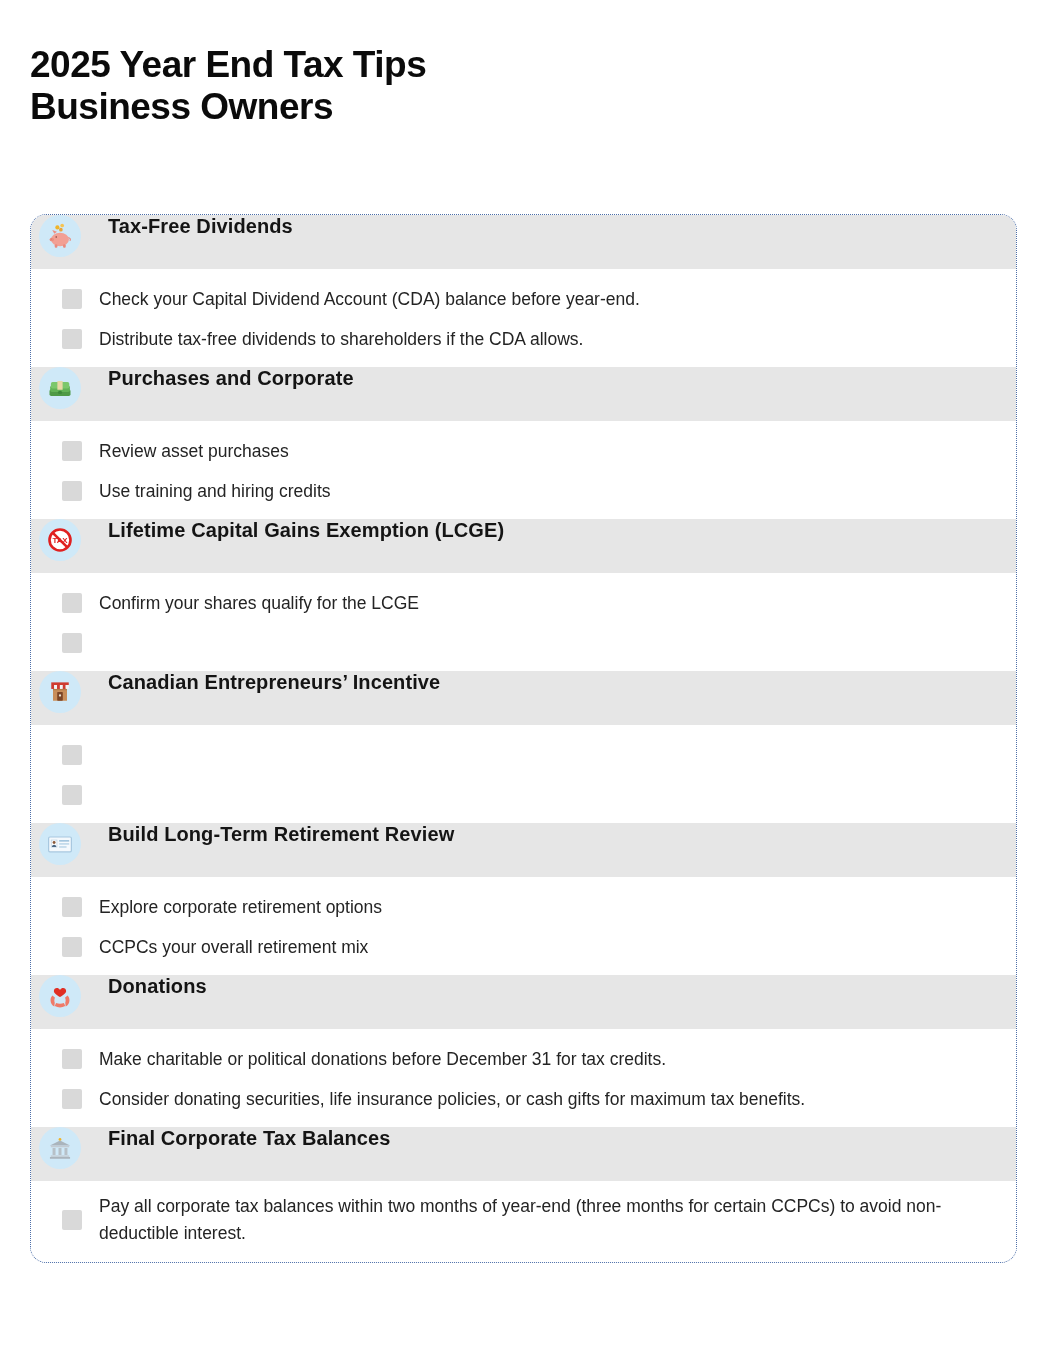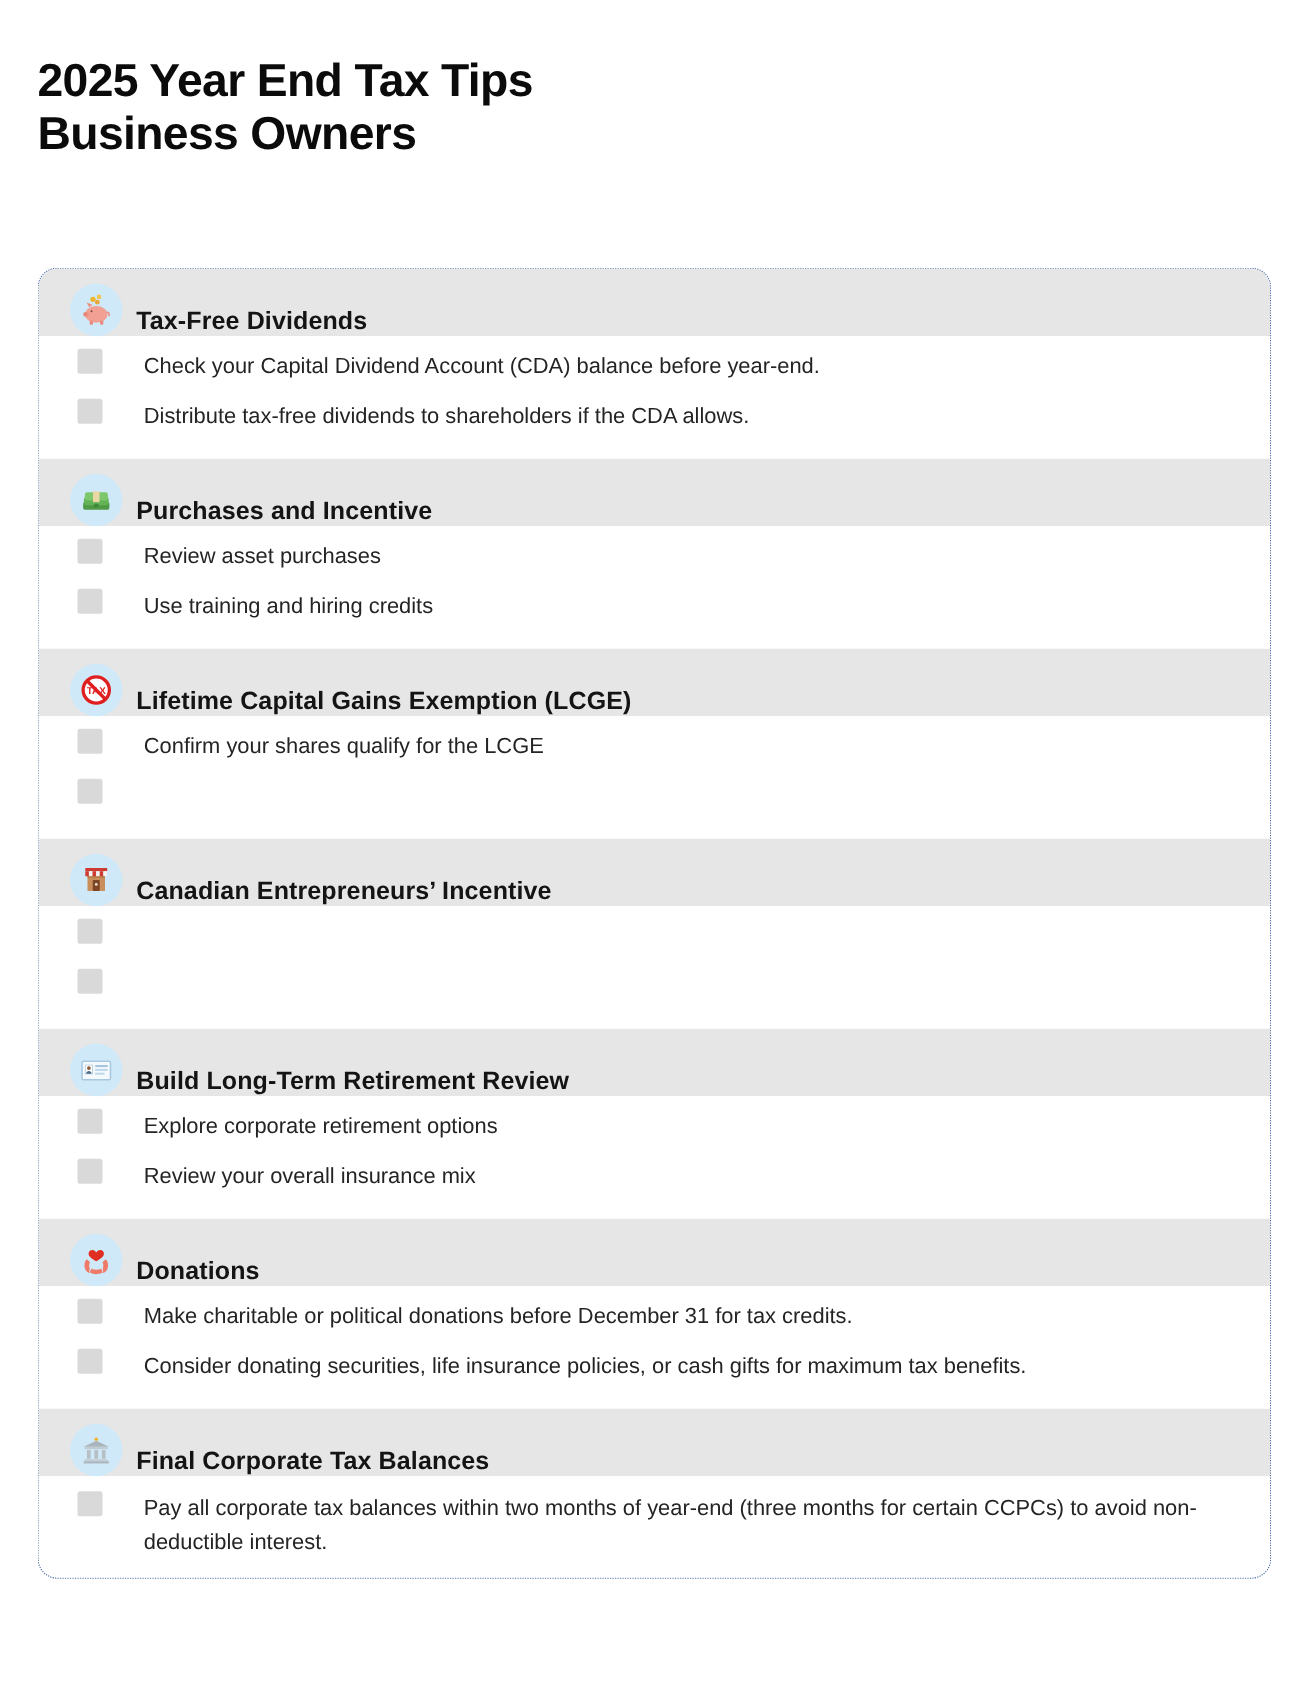--- a/index.html
+++ b/index.html
@@ -30,23 +30,23 @@
     box-sizing: border-box;
     border: 1px dotted var(--border-color, #4d6fa9);
     border-radius: 16px;
     overflow: hidden;
     background: #ffffff;
   }
   .sec-header {
     background: var(--header-bg, #e6e6e6);
     height: 54px;
     display: flex;
-    align-items: flex-end;
-    padding-left: 25px;
-    gap: 11px;
+    align-items: flex-start;
+    padding-left: 8px;
+    gap: 27px;
   }
   .badge {
     width: 42px;
     height: 42px;
     border-radius: 50%;
     background: var(--badge-bg, #cfe9f8);
     display: flex;
     align-items: center;
     justify-content: center;
     flex: 0 0 auto;
@@ -58,23 +58,23 @@
     font-weight: 700;
     color: #141414;
     letter-spacing: 0.1px;
   }
   .items {
     background: #ffffff;
     padding: 10px 0 8px 0;
   }
   .item {
     display: flex;
+    align-items: center;
     min-height: 40px;
     padding-right: 44px;
-    gap: 16px;
   }
   .checkbox {
     width: 20px;
     height: 20px;
     border-radius: 2px;
     background: var(--checkbox-bg, #d9d9d9);
     margin-left: 31px;
     margin-right: 17px;
     flex: 0 0 auto;
     cursor: pointer;
@@ -131,21 +131,21 @@
     <div class="sec-header">
       <span class="badge">
             <svg width="28" height="28" viewBox="0 0 32 32">
               <rect x="4" y="17.5" width="24" height="7.5" rx="2" fill="#4f9a46"></rect>
               <rect x="4.8" y="13.2" width="22.5" height="7.5" rx="2" fill="#63b356"></rect>
               <rect x="5.6" y="9" width="21" height="7.5" rx="2" fill="#7cc76b"></rect>
               <rect x="13" y="8" width="6" height="10" fill="#e9d8a6"></rect>
               <ellipse cx="16" cy="21" rx="2.4" ry="1.8" fill="#3e8a3a"></ellipse>
             </svg>
           </span>
-      <h2 class="sec-title">Purchases and Incentive</h2>
+      <h2 class="sec-title">Purchases and Corporate</h2>
     </div>
     <div class="items">
   <div class="item">
     <span class="checkbox"></span>
     <span class="item-text">Review asset purchases</span>
   </div>
 
   <div class="item">
     <span class="checkbox"></span>
     <span class="item-text">Use training and hiring credits</span>
@@ -224,21 +224,21 @@
       <h2 class="sec-title">Build Long-Term Retirement Review</h2>
     </div>
     <div class="items">
   <div class="item">
     <span class="checkbox"></span>
     <span class="item-text">Explore corporate retirement options</span>
   </div>
 
   <div class="item">
     <span class="checkbox"></span>
-    <span class="item-text">Review your overall insurance mix</span>
+    <span class="item-text">CCPCs your overall retirement mix</span>
   </div>
 </div>
   </section>
 
   <section>
     <div class="sec-header">
       <span class="badge">
             <svg width="28" height="28" viewBox="0 0 32 32">
               <path d="M16 9.2 c-2-3.6-7-2.7-7 1 0 2.9 3.9 5 7 7 3.1-2 7-4.1 7-7 0-3.7-5-4.6-7-1 z" fill="#e02e23"></path>
               <path d="M9.5 28 c-2.6-1.2-4.3-3.8-4.3-7.2 0-2.3 0.8-4.2 2.2-5.4 l2.9 2.6 c-0.9 1.6-1 3.5-0.3 5.8 z" fill="#ef7a68"></path>

